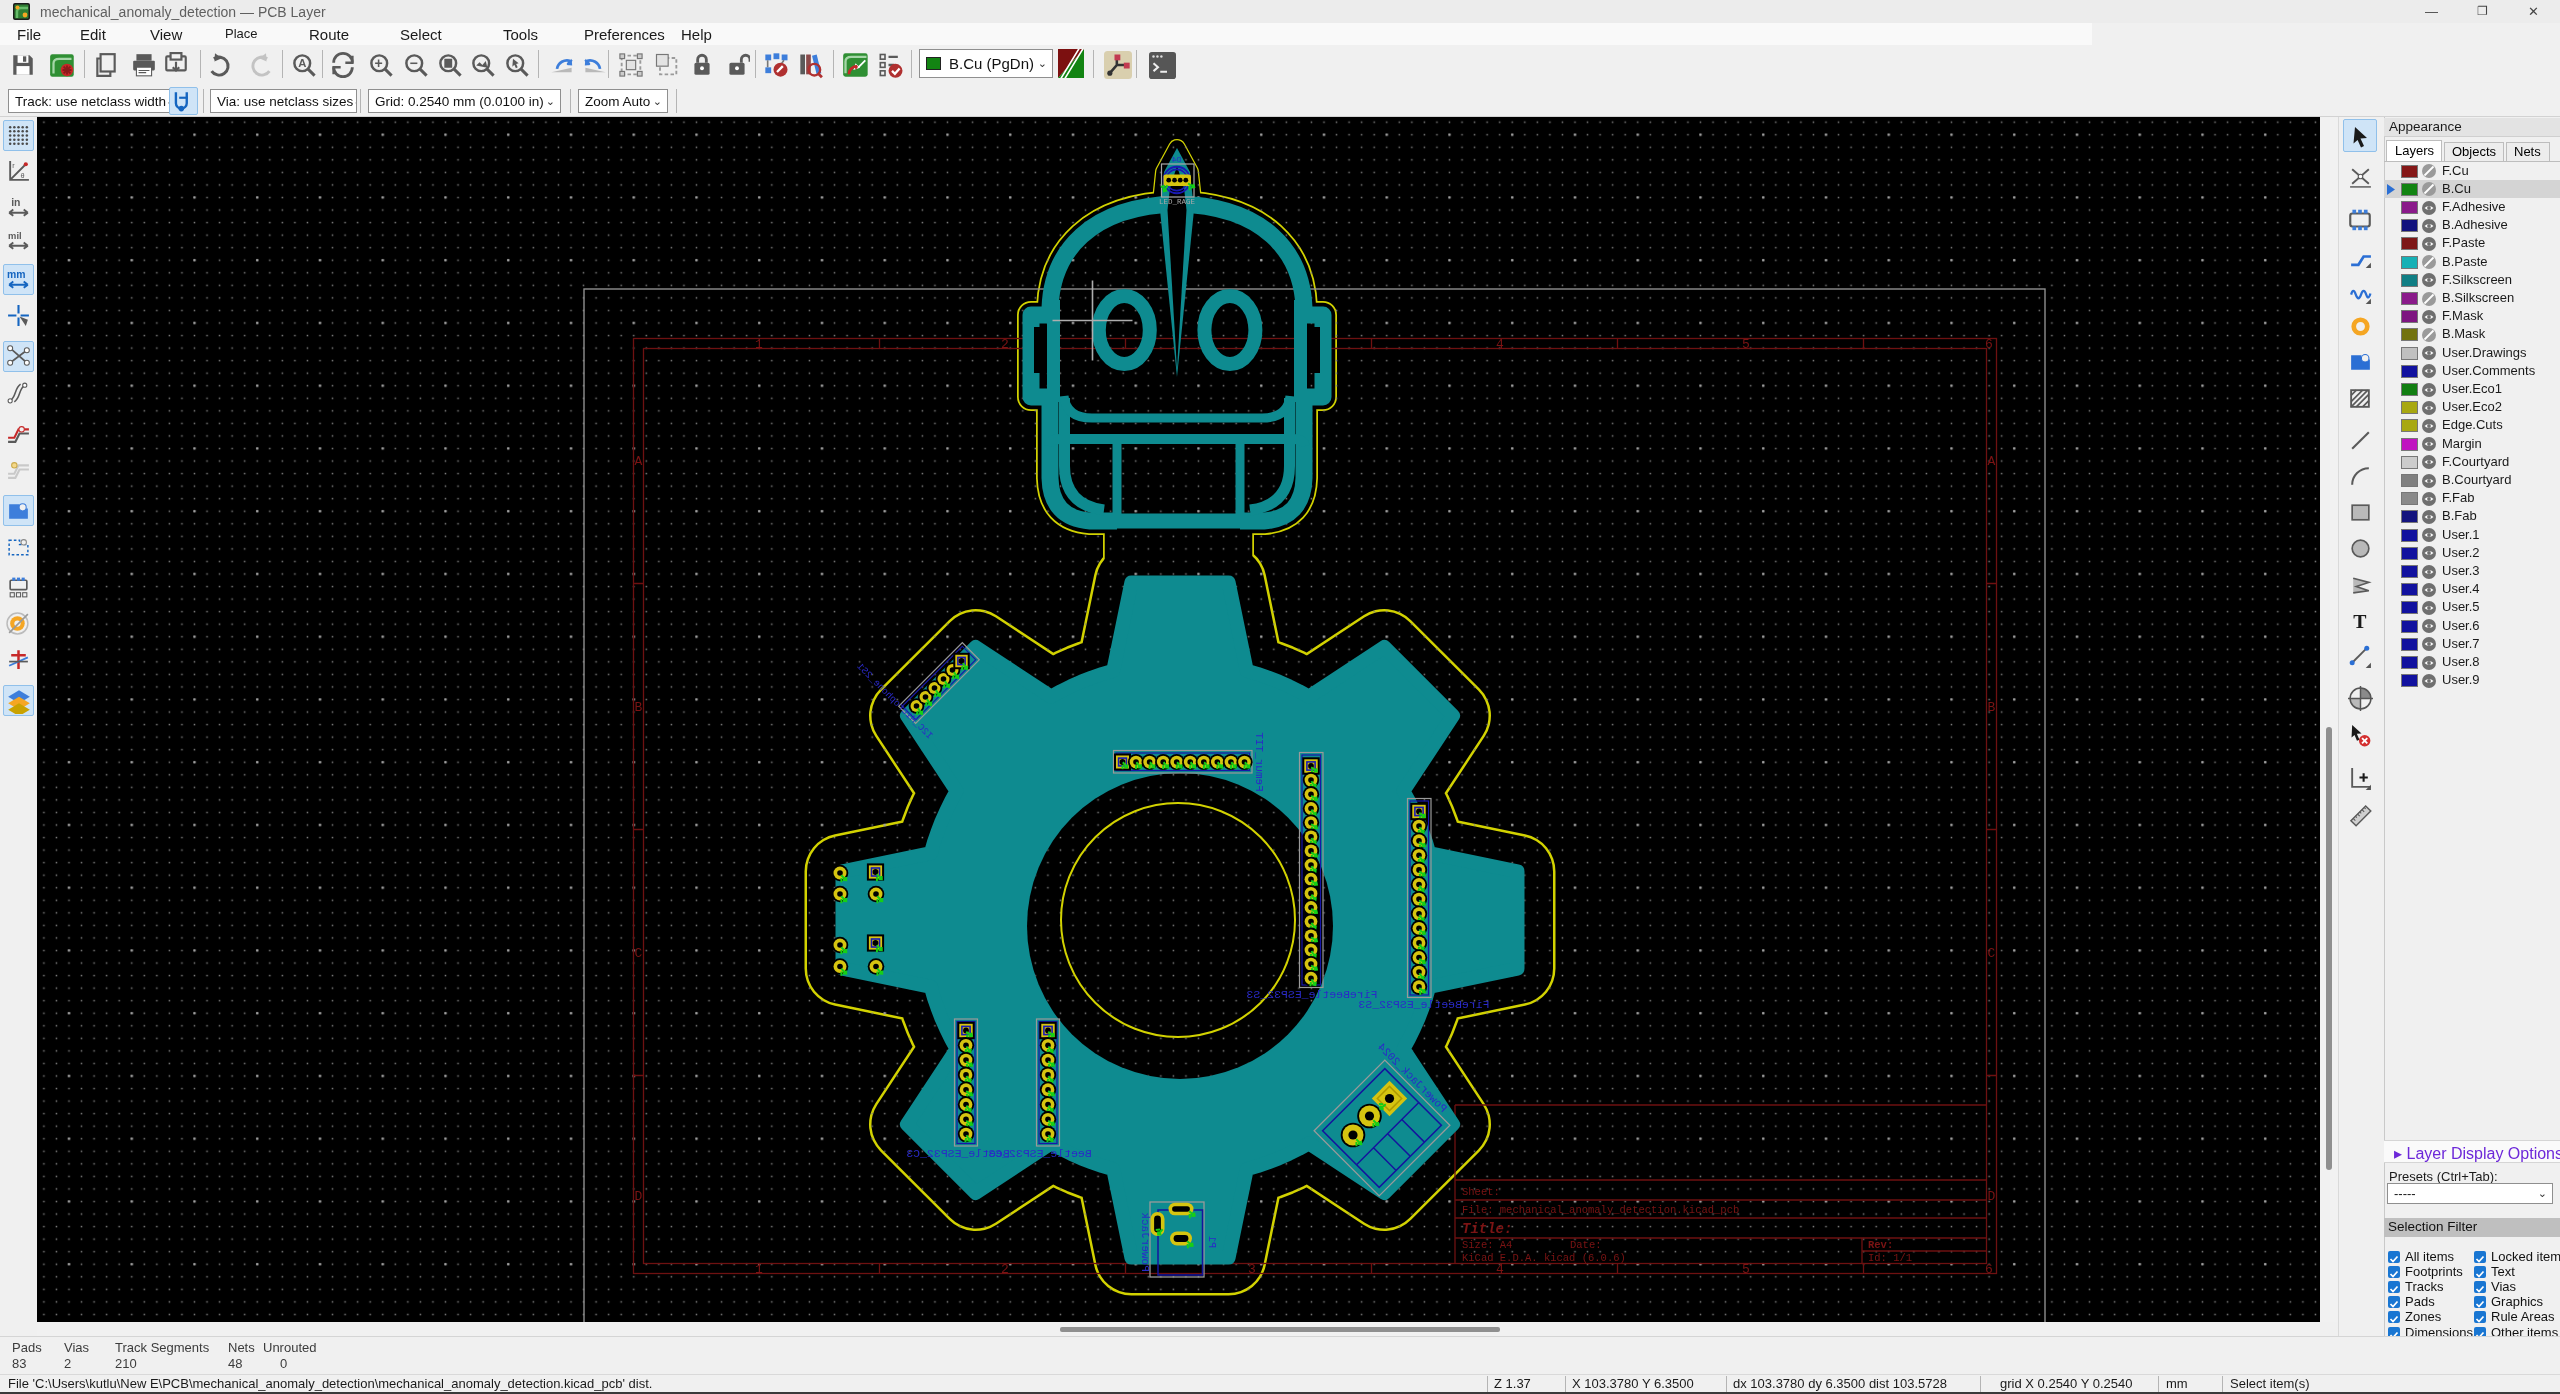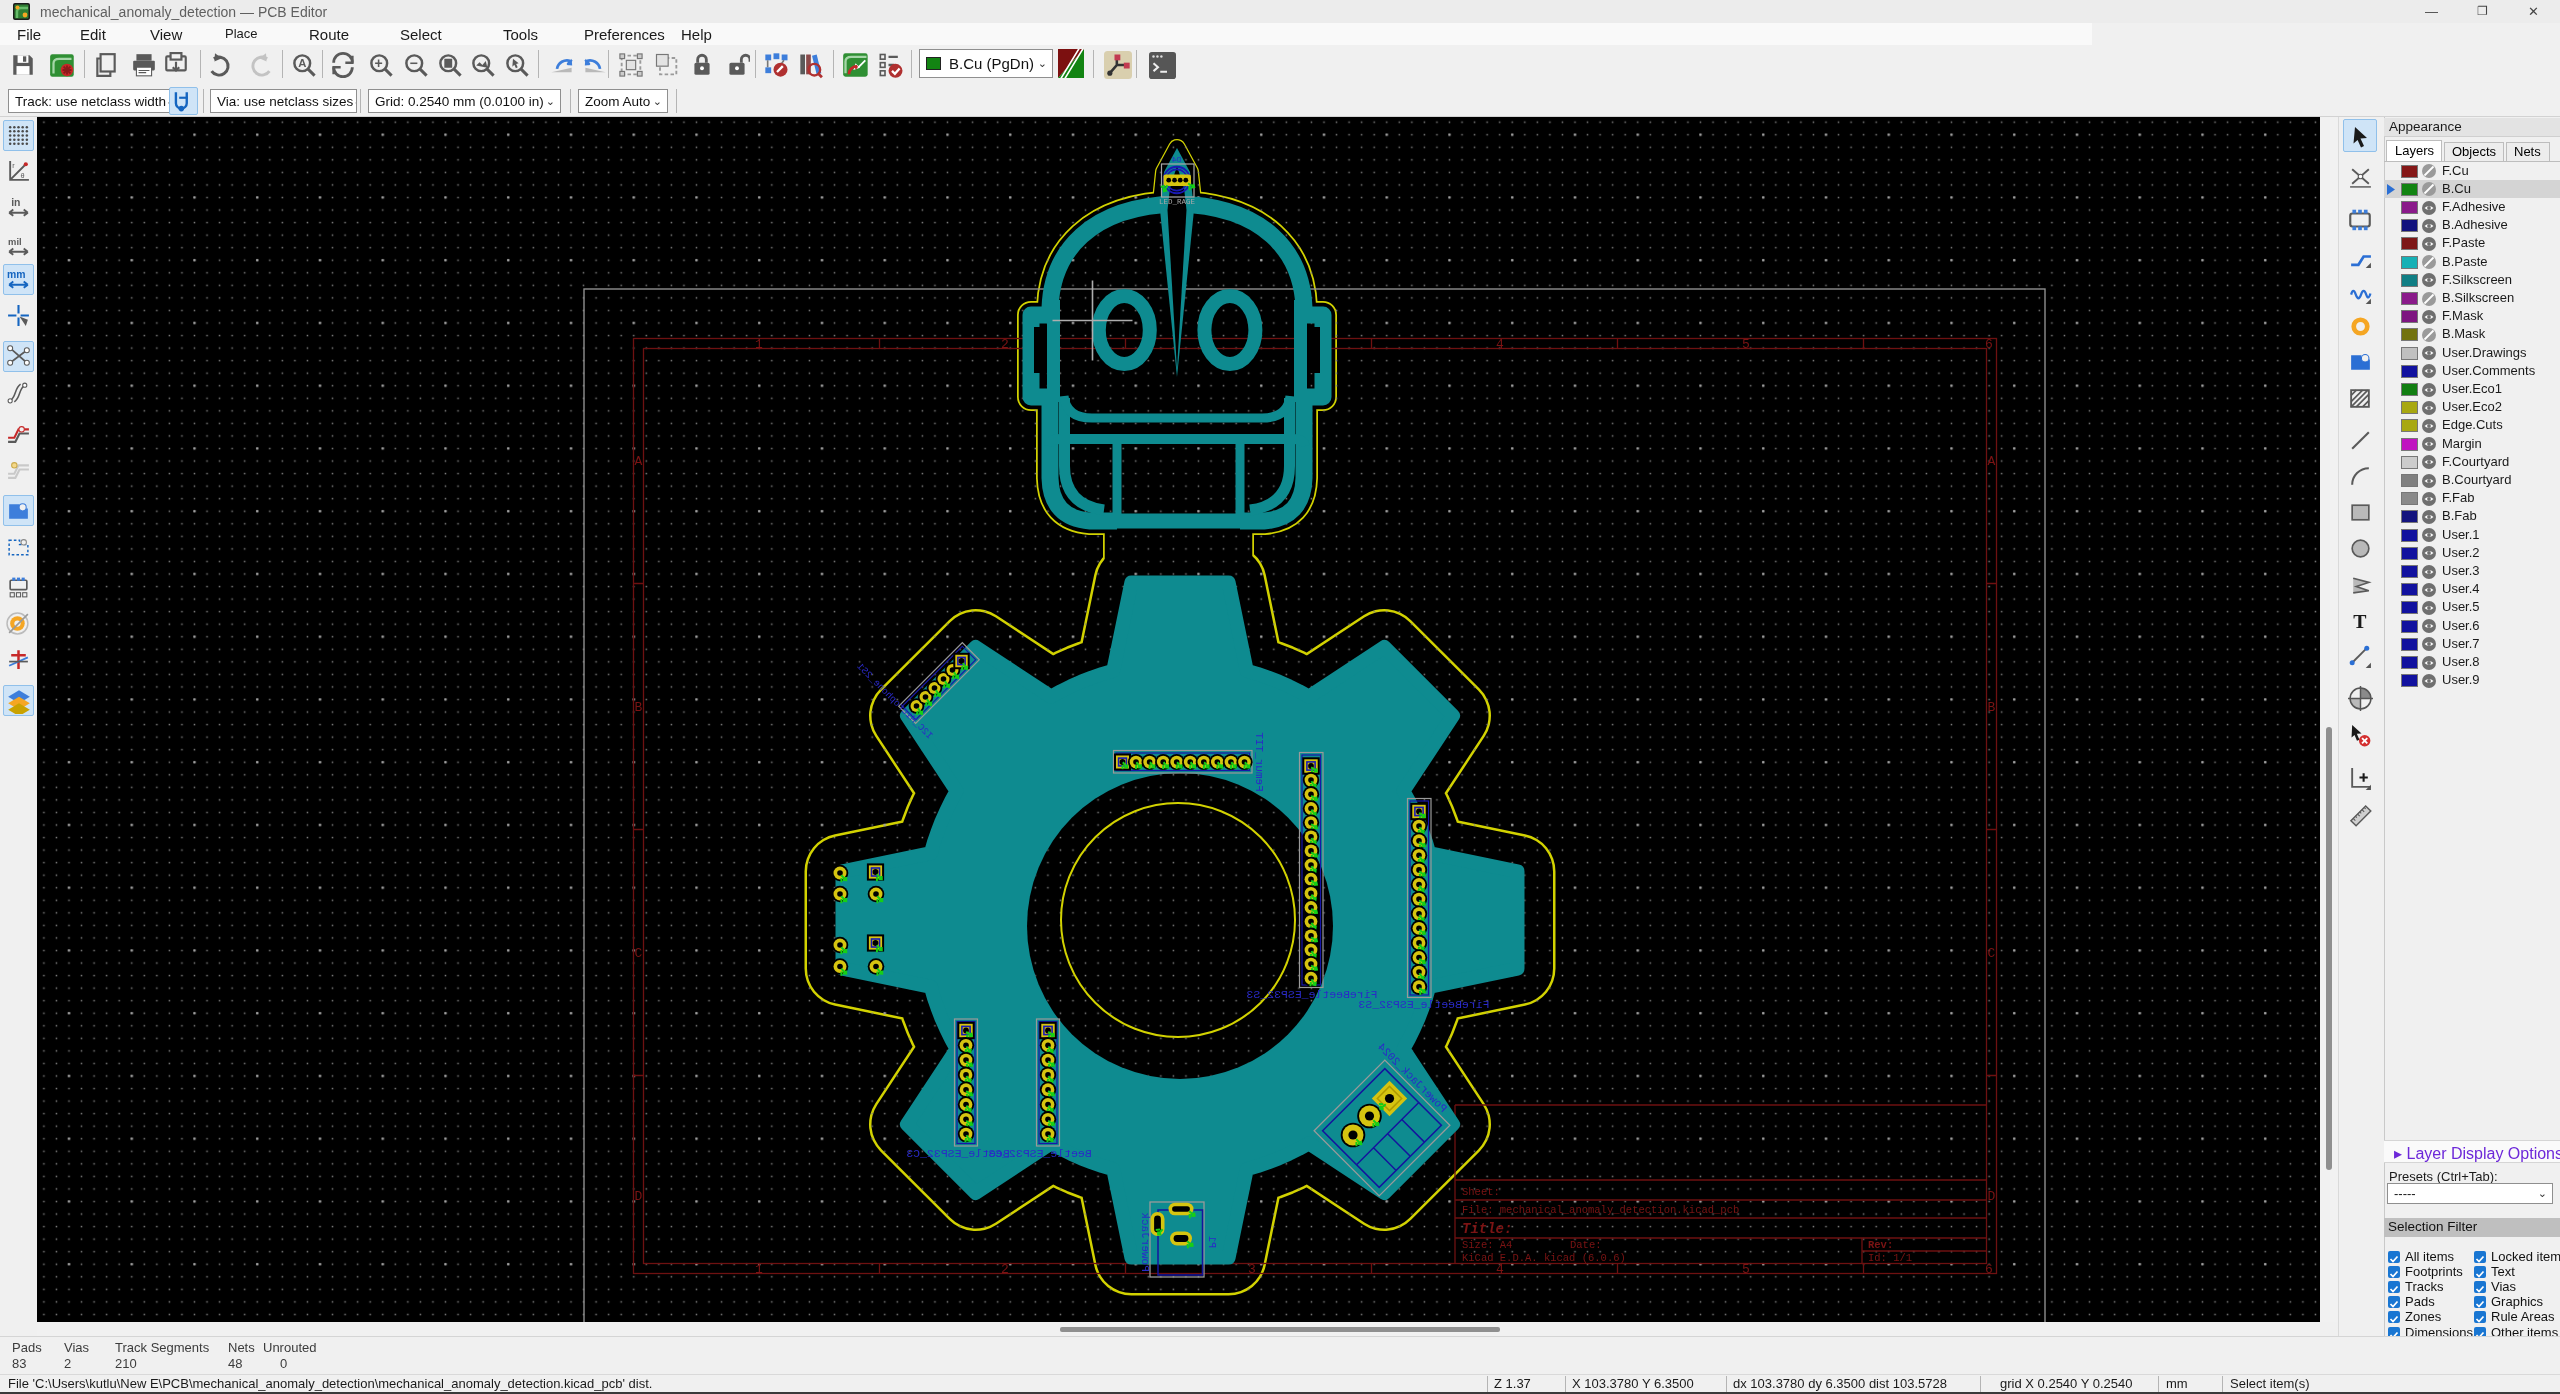--- a/index.html
+++ b/index.html
@@ -10,21 +10,21 @@
 .ticon{position:absolute;width:30px;height:30px;display:flex;align-items:center;justify-content:center}
 </style></head><body>
 <div class="abs" style="left:0;top:0;width:2560px;height:23px;background:#ececec">
     <svg class="abs" style="left:13px;top:3px" width="17" height="17">
       <rect width="17" height="17" rx="2" fill="#1b1b1b"></rect>
       <rect x="1.5" y="1.5" width="14" height="14" rx="1" fill="#2e7d32"></rect>
       <path d="M4 15 V9 Q4 5 8 5 H15" stroke="#66bb6a" stroke-width="2.4" fill="none"></path>
       <circle cx="4.5" cy="4.5" r="2" fill="#f5a623"></circle>
       <circle cx="12" cy="12" r="2.4" fill="#f5a623"></circle>
     </svg>
-    <span class="abs" style="left:40px;top:4px;font-size:14px;color:#5f5f5f">mechanical_anomaly_detection — PCB Editor</span>
+    <span class="abs" style="left:40px;top:4px;font-size:14px;color:#5f5f5f">mechanical_anomaly_detection — PCB Layer</span>
     <span class="abs" style="left:2425px;top:4px;font-size:13px;color:#444">—</span>
     <span class="abs" style="left:2477px;top:4px;font-size:12px;color:#444">❐</span>
     <span class="abs" style="left:2528px;top:4px;font-size:13px;color:#444">✕</span>
   </div>
 <div class="abs" style="left:0;top:23px;width:2092px;height:22px;background:#f9f9f9">
     <span class="abs" style="left:17px;top:3px;font-size:15px;color:#1a1a1a">File</span>
     <span class="abs" style="left:80px;top:3px;font-size:15px;color:#1a1a1a">Edit</span>
     <span class="abs" style="left:150px;top:3px;font-size:15px;color:#1a1a1a">View</span>
     <span class="abs" style="left:225px;top:3px;font-size:13px;color:#1a1a1a">Place</span>
     <span class="abs" style="left:309px;top:3px;font-size:15px;color:#1a1a1a">Route</span>
@@ -316,21 +316,21 @@
       <text x="6" y="9" font-size="7" fill="#5a5a5a">r</text>
       <text x="14" y="18" font-size="7" fill="#5a5a5a">θ</text>
     </svg>
   </div>
 <div class="abs" style="left:3px;top:192px;width:31px;height:31px;display:flex;align-items:center;justify-content:center">
     <svg width="25" height="25" viewBox="0 0 24 24">
       <text x="5" y="11" font-size="10" fill="#5a5a5a" font-weight="bold">in</text>
       <path d="M3 17 h18 M3 17 l4-3 M3 17 l4 3 M21 17 l-4-3 M21 17 l-4 3" stroke="#5a5a5a" stroke-width="1.8" fill="none"></path>
     </svg>
   </div>
-<div class="abs" style="left:3px;top:228px;width:31px;height:31px;display:flex;align-items:flex-end;justify-content:center">
+<div class="abs" style="left:3px;top:228px;width:31px;height:31px;display:flex;align-items:flex-start;justify-content:center">
     <svg width="25" height="25" viewBox="0 0 24 24">
       <text x="2" y="11" font-size="9" fill="#5a5a5a" font-weight="bold">mil</text>
       <path d="M3 17 h18 M3 17 l4-3 M3 17 l4 3 M21 17 l-4-3 M21 17 l-4 3" stroke="#5a5a5a" stroke-width="1.8" fill="none"></path>
     </svg>
   </div>
 <div class="abs" style="left:3px;top:264px;width:31px;height:31px;background:#cfe4f7;border:1px solid #90c0ea;border-radius:2px;display:flex;align-items:center;justify-content:center">
     <svg width="25" height="25" viewBox="0 0 24 24">
       <text x="1" y="11" font-size="10" fill="#1565c0" font-weight="bold">mm</text>
       <path d="M3 17 h18 M3 17 l4-3 M3 17 l4 3 M21 17 l-4-3 M21 17 l-4 3" stroke="#1565c0" stroke-width="1.8" fill="none"></path>
     </svg>

